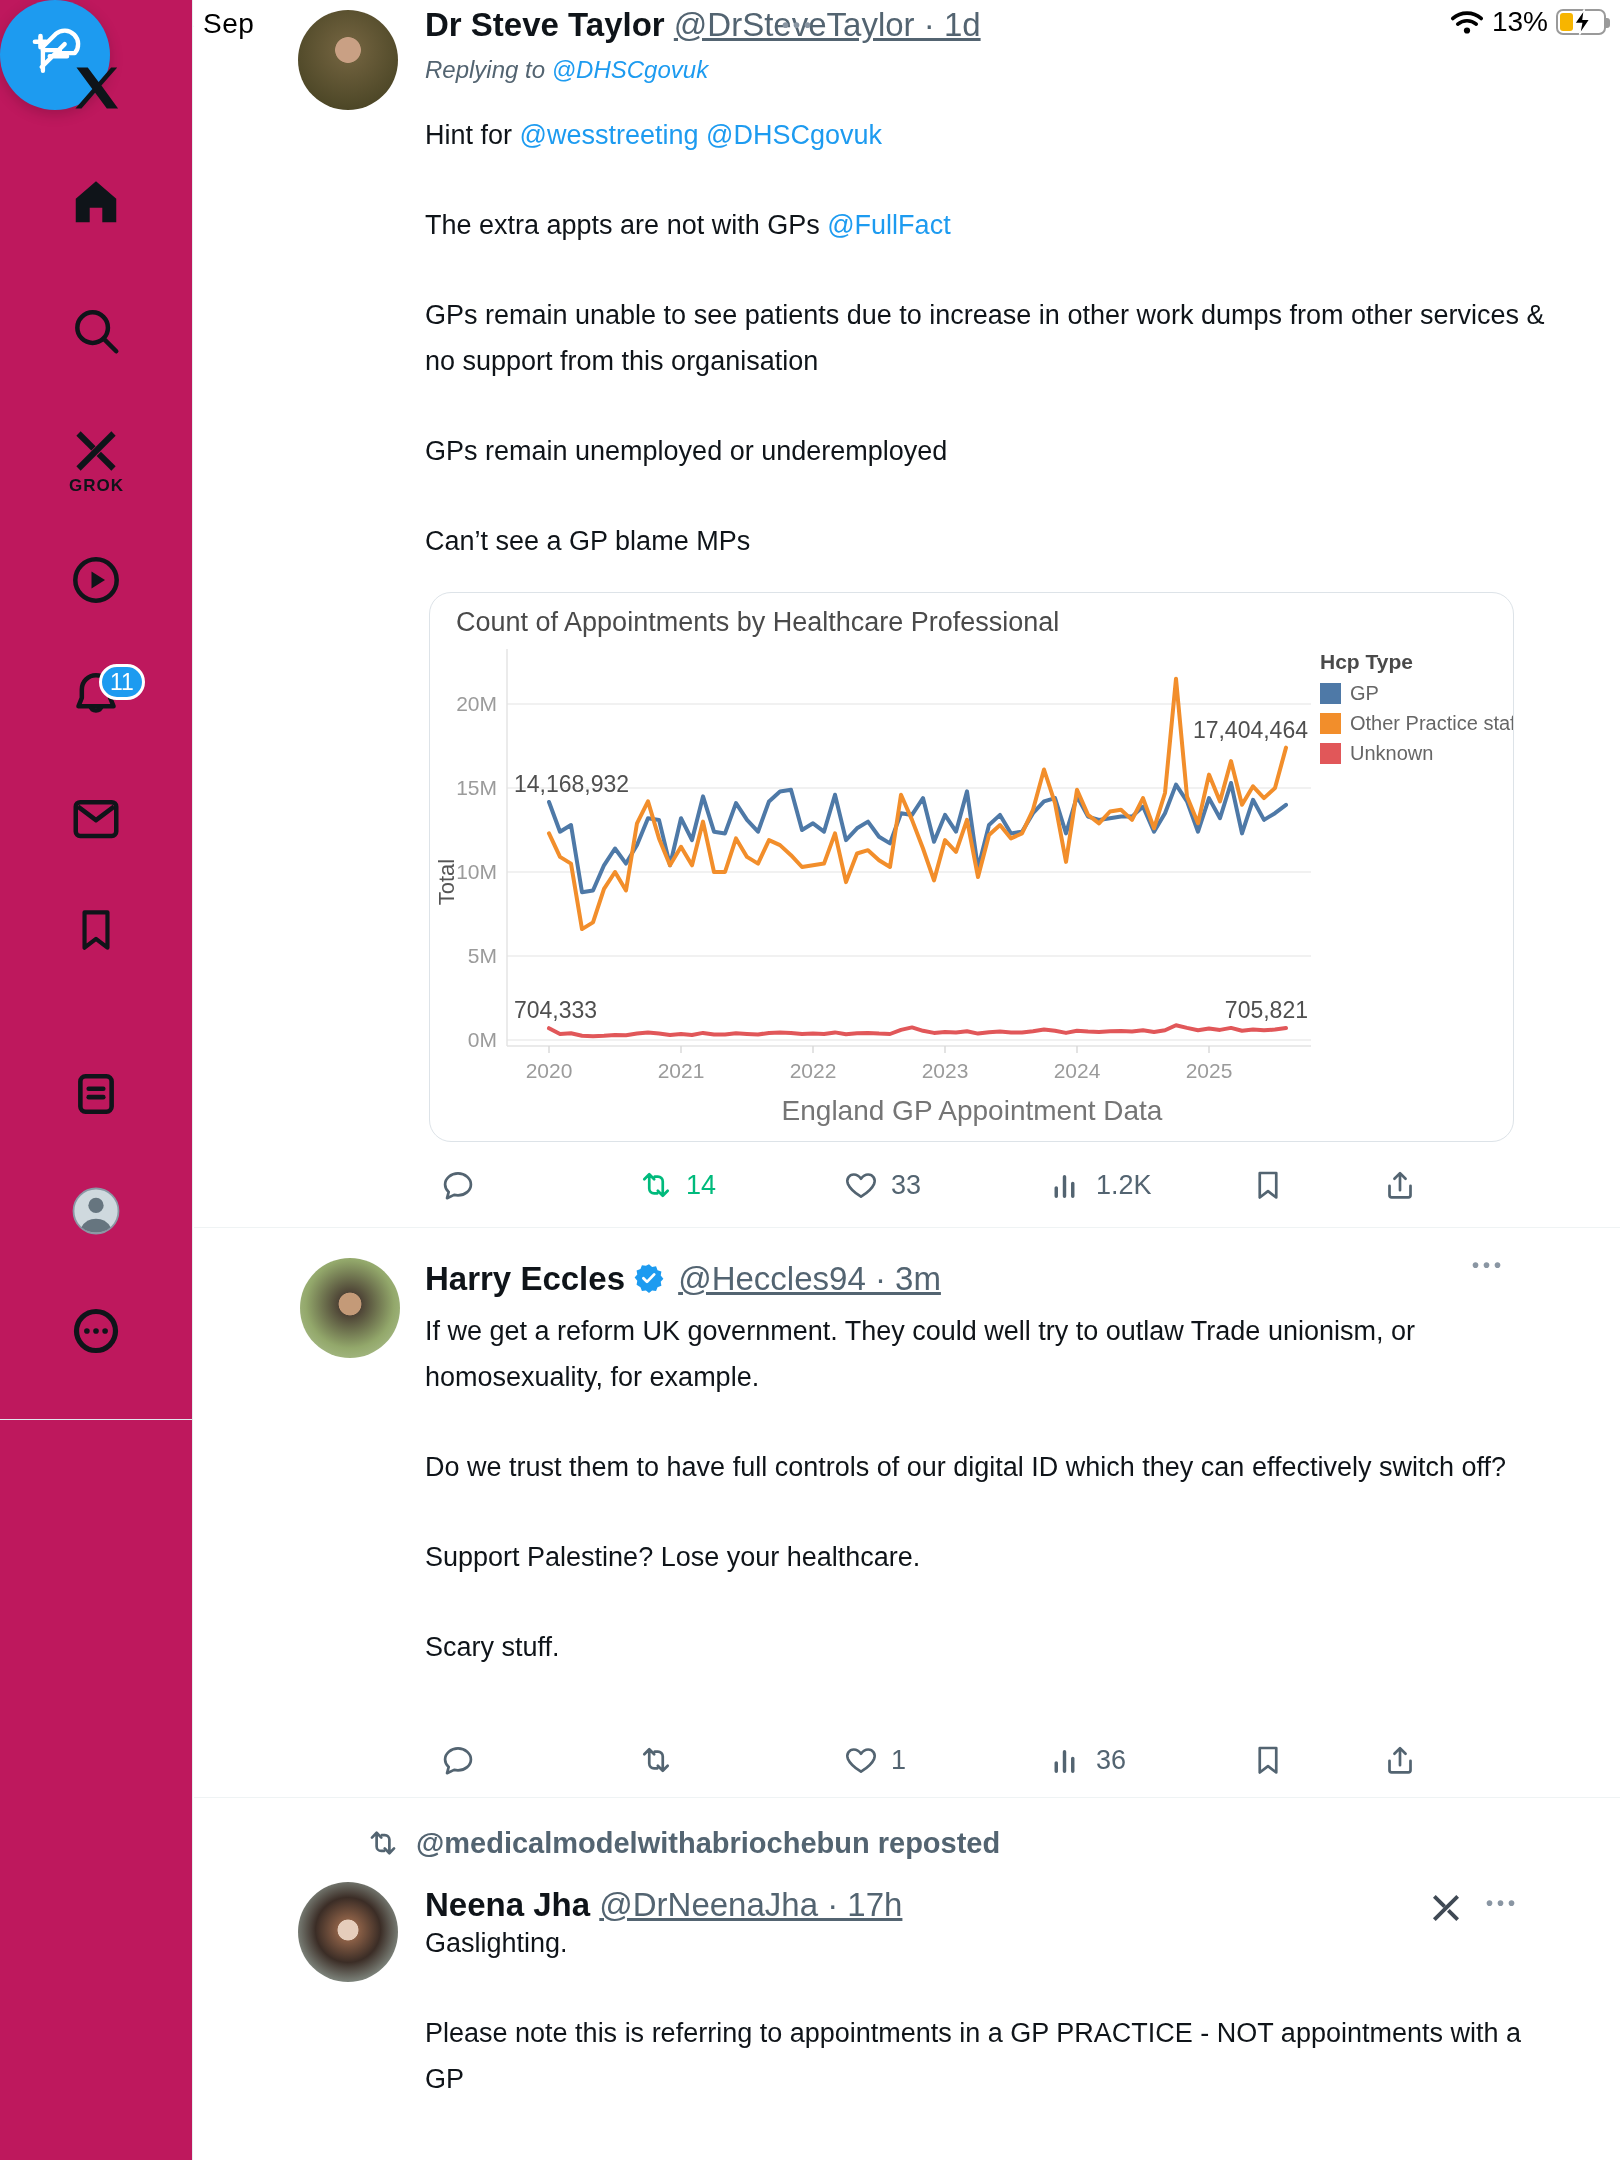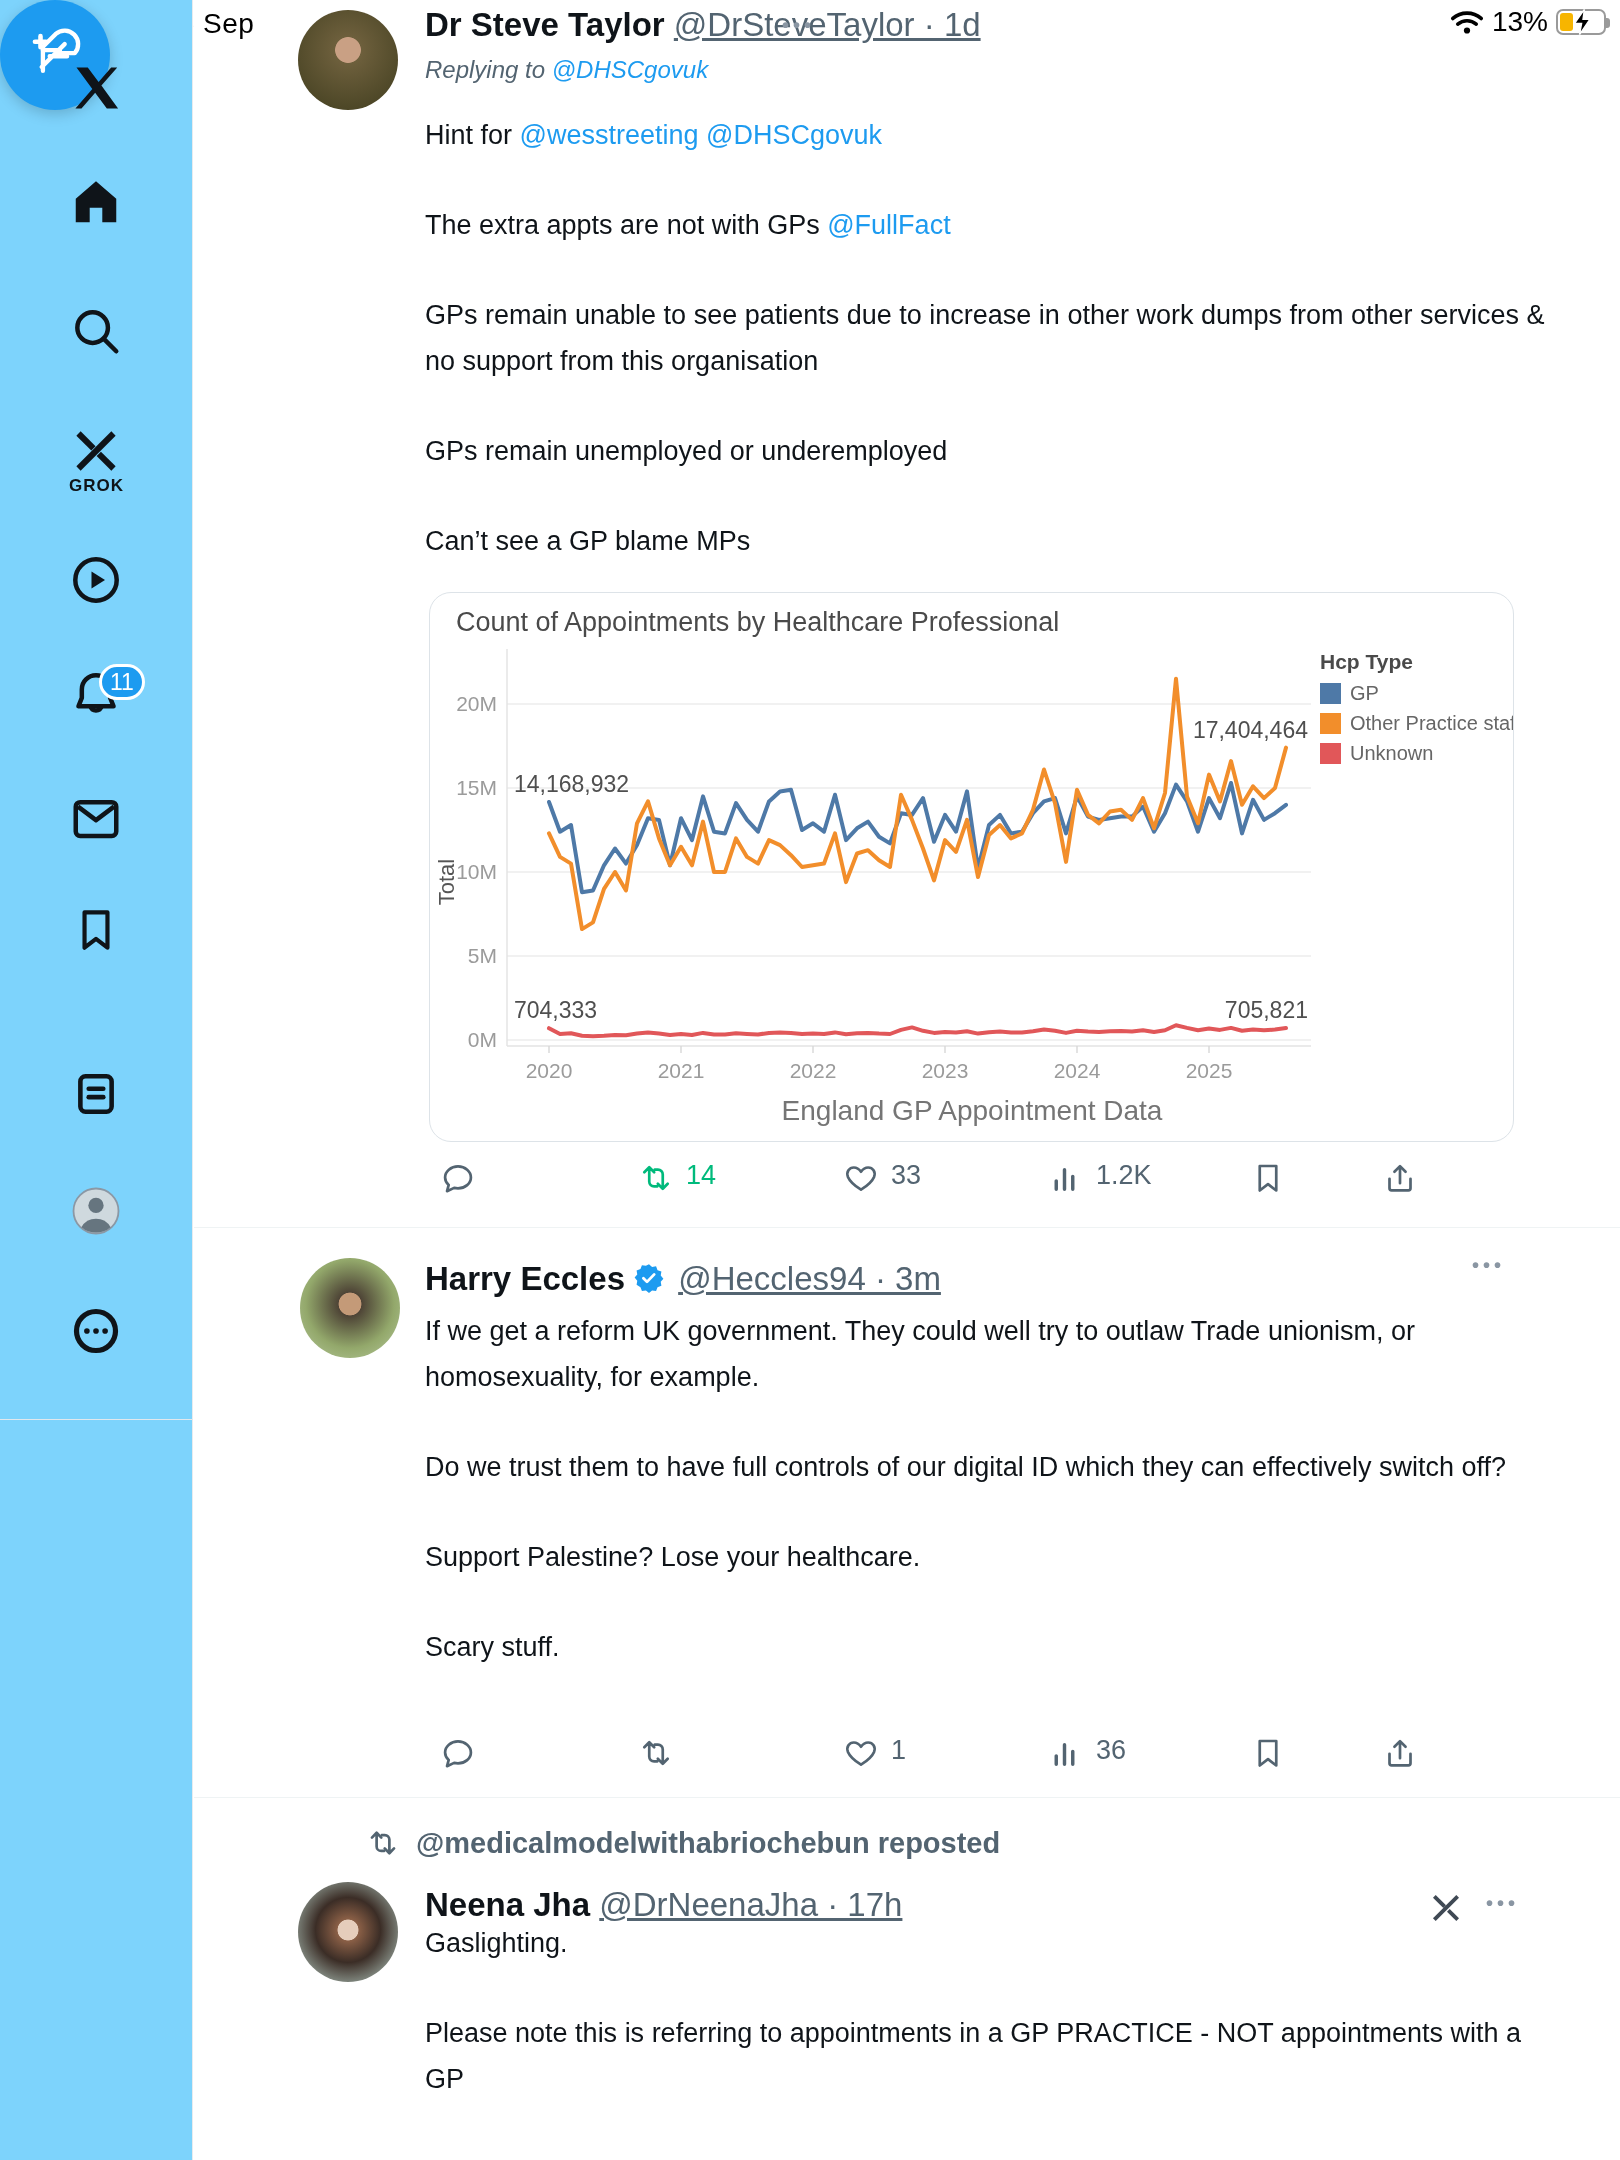--- a/index.html
+++ b/index.html
@@ -14,21 +14,21 @@
   .statusbar-left { left:20px; top:8px; font-size:28px; font-weight:600; color:#000; letter-spacing:.5px; }
   .statusbar-left .sb-date { font-weight:500; margin-left:26px; }
   .statusbar-right { right:14px; top:6px; display:flex; align-items:center; gap:8px; }
   .battery-pct { font-size:28px; color:#000; }
   .battery { width:50px; height:26px; border:2px solid #9a9a9a; border-radius:7px; position:relative; background:#fff; }
   .battery .fill { position:absolute; left:2px; top:2px; bottom:2px; width:13px; background:#f7b500; border-radius:3px; }
   .battery .nub { position:absolute; right:-6px; top:7px; width:4px; height:10px; background:#9a9a9a; border-radius:0 3px 3px 0; }
   .battery svg { position:absolute; left:8px; top:-3px; }
 
   
-  .sidebar { left:0; top:0; width:193px; height:2160px; border-right:1px solid #e7ebee; background:#7dd3fc; }
+  .sidebar { left:0; top:0; width:193px; height:2160px; border-right:1px solid #e7ebee; background:#be185d; }
   .side-item { position:absolute; left:60px; width:72px; height:72px; display:flex; align-items:center; justify-content:center; cursor:pointer; }
   .side-item svg { display:block; }
   .grok-label { position:absolute; left:0; width:193px; text-align:center; font-size:17px; font-weight:700; letter-spacing:1px; color:#0f1419; }
   .notif-badge { position:absolute; left:99px; top:664px; min-width:44px; height:36px; background:#1d9bf0; color:#fff;
     border:3px solid #fff; border-radius:20px; font-size:23px; display:flex; align-items:center; justify-content:center; padding:0 8px; }
   .sidebar-bottom-divider { left:0; top:1419px; width:193px; height:1px; background:#e1e8ed; }
   .fab { left:40px; top:1990px; width:110px; height:110px; border-radius:55px; background:#1d9bf0; display:flex; align-items:center; justify-content:center; box-shadow:0 4px 14px rgba(0,0,0,.18); cursor:pointer; }
 
   
   .content { position:absolute; left:194px; top:0; width:1426px; height:2160px; }
@@ -56,21 +56,21 @@
   .chart-title-txt { font-size:27px; fill:#4a4a4a; }
   .axis-lbl { font-size:21px; fill:#9b9b9b; }
   .axis-title { font-size:22px; fill:#555; }
   .annot { font-size:23px; fill:#4f4f4f; }
   .legend-title { font-size:21px; fill:#4a4a4a; font-weight:600; }
   .legend-lbl { font-size:20px; fill:#666; }
   .caption-txt { font-size:28px; fill:#757575; }
 
   
   .actions-row { position:absolute; left:0; width:1426px; height:50px; }
-  .action { position:absolute; top:0; height:50px; display:flex; align-items:flex-start; gap:12px; color:#536471; cursor:pointer; }
+  .action { position:absolute; top:0; height:50px; display:flex; align-items:center; gap:12px; color:#536471; cursor:pointer; }
   .acount { font-size:27px; }
   .divider { position:absolute; left:0; width:1426px; height:1px; background:#eff3f4; }
 
   
   .repost-banner { position:absolute; left:172px; top:1826px; display:flex; align-items:center; gap:16px; color:#536471; }
   .repost-banner-label { font-size:29px; font-weight:700; color:#536471; }
 
   .grok-post-icon { position:absolute; cursor:pointer; }
 </style>
 </head>

